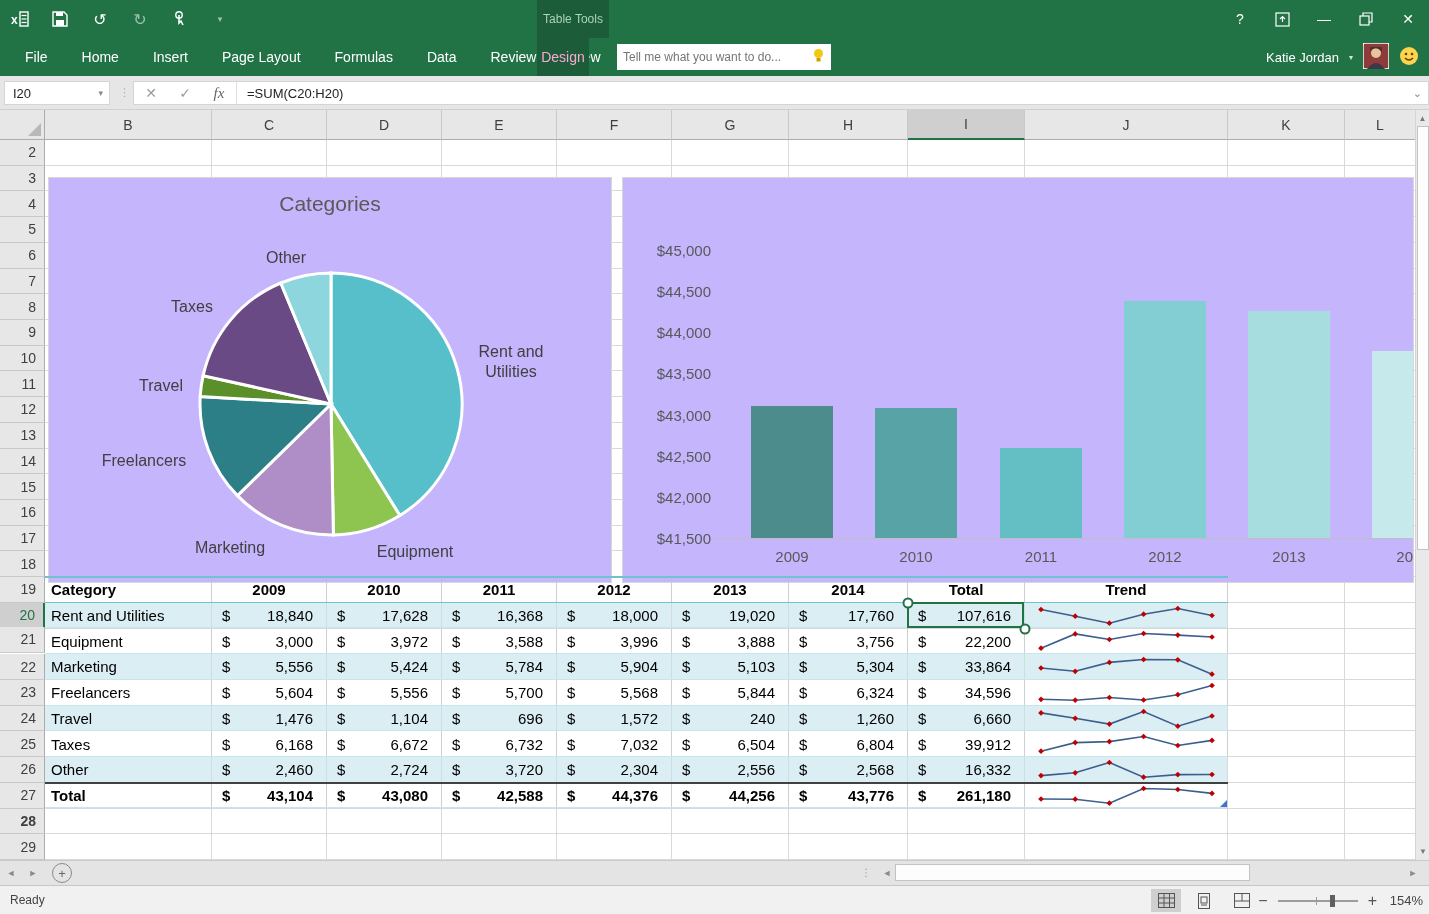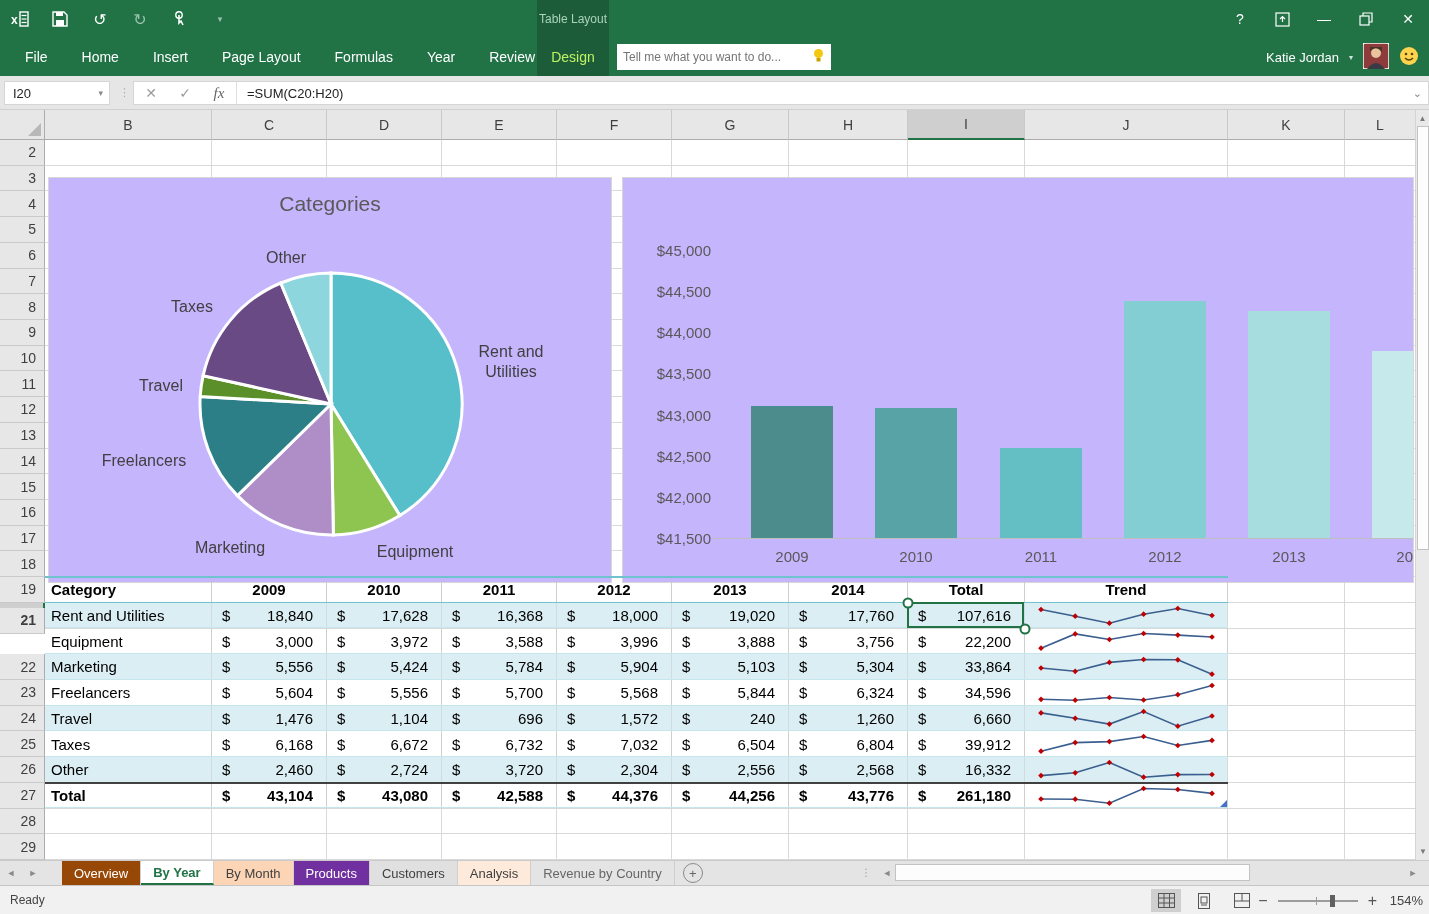--- a/index.html
+++ b/index.html
@@ -16,21 +16,21 @@
     color:#A9D3BC; font-size:12px; display:flex; align-items:center; justify-content:center; }
   #wintitle { position:absolute; left:560px; right:560px; top:0; height:38px; color:#fff; font-size:14px;
     display:flex; align-items:center; justify-content:center; white-space:nowrap; }
   .winctl { position:absolute; right:0; top:0; height:38px; display:flex; align-items:center; }
   .winctl .wbtn { width:42px; height:38px; color:#fff; display:flex; align-items:center; justify-content:center; font-size:14px; }
 
   
   #ribbonrow { position:absolute; left:0; top:38px; width:1429px; height:38px; background:#217346; }
   #ribbontabs { position:absolute; left:8px; top:0; height:38px; display:flex; align-items:center; }
   #ribbontabs .rtab { color:#fff; font-size:14px; padding:0 17px; height:38px; display:flex; align-items:center; cursor:default; }
-  #designtab { position:absolute; left:537px; top:0; width:72px; height:38px; background:#1D5C38; color:#bef264;
+  #designtab { position:absolute; left:537px; top:0; width:52px; height:38px; background:#1D5C38; color:#f9a8d4;
     font-size:14px; display:flex; align-items:center; justify-content:center; }
   #tellme { position:absolute; left:617px; top:6px; width:214px; height:26px; background:#fff;
     display:flex; align-items:center; padding:0 6px; gap:6px; }
   #tellme input { border:none; outline:none; flex:1; font-size:12px; color:#444; font-family:"Liberation Sans",sans-serif; background:transparent; }
   #userarea { position:absolute; right:10px; top:0; height:38px; display:flex; align-items:center; gap:10px; color:#fff; font-size:13px; }
 
   
   #formulabar { position:absolute; left:0; top:76px; width:1429px; height:34px; background:#E6E6E6; border-bottom:1px solid #D0D0D0; }
   #namebox { position:absolute; left:4px; top:5px; width:106px; height:24px; background:#fff; border:1px solid #D5D5D5;
     font-size:13px; color:#222; display:flex; align-items:center; padding-left:8px; }
@@ -132,21 +132,21 @@
       <span class="ic dim">↻</span>
       <span class="ic">
         <svg width="16" height="18" viewBox="0 0 16 18">
             <circle cx="7" cy="5" r="3.2" fill="none" stroke="#fff" stroke-width="1.4"></circle>
             <path d="M7,5 v8 l2,-2 l2,4" fill="none" stroke="#fff" stroke-width="1.6"></path>
           </svg>
       </span>
       <span class="ic dim" style="font-size:9px">▾</span>
     </div>
     <div id="ctxtools">
-      <span>Table Layout</span>
+      <span>Table Tools</span>
     </div>
     <div class="winctl">
       <span class="wbtn">?</span>
       <span class="wbtn">
         <svg width="15" height="15" viewBox="0 0 15 15">
             <rect x="1" y="1" width="13" height="13" fill="none" stroke="#fff" stroke-width="1.2"></rect>
             <path d="M7.5,10 V5 M5,7 l2.5,-2.5 L10,7" fill="none" stroke="#fff" stroke-width="1.2"></path>
           </svg>
       </span>
       <span class="wbtn">—</span>
@@ -160,21 +160,21 @@
     </div>
   </div>
 
   <div id="ribbonrow">
     <div id="ribbontabs">
         <div class="rtab">File</div>
         <div class="rtab">Home</div>
         <div class="rtab">Insert</div>
         <div class="rtab">Page Layout</div>
         <div class="rtab">Formulas</div>
-        <div class="rtab">Year</div>
+        <div class="rtab">Data</div>
         <div class="rtab">Review</div>
         <div class="rtab">View</div>
       </div>
     <div id="designtab">Design</div>
     <div id="tellme">
       <input placeholder="Tell me what you want to do..." style="">
       <span>
         <svg width="13" height="15" viewBox="0 0 13 15">
             <circle cx="6.5" cy="5.5" r="4.5" fill="#F2C811"></circle>
             <rect x="4.5" y="10" width="4" height="3.5" fill="#C8A300"></rect>
@@ -250,28 +250,28 @@
         <div class="rowhdr" style="top: 261.426px; height: 25.714px;">11</div>
         <div class="rowhdr" style="top: 287.14px; height: 25.714px;">12</div>
         <div class="rowhdr" style="top: 312.854px; height: 25.714px;">13</div>
         <div class="rowhdr" style="top: 338.568px; height: 25.714px;">14</div>
         <div class="rowhdr" style="top: 364.282px; height: 25.714px;">15</div>
         <div class="rowhdr" style="top: 389.996px; height: 25.714px;">16</div>
         <div class="rowhdr" style="top: 415.71px; height: 25.714px;">17</div>
         <div class="rowhdr" style="top: 441.424px; height: 25.714px;">18</div>
         <div class="rowhdr" style="top: 467.138px; height: 25.714px;">19</div>
         <div class="rowhdr sel" style="top: 492.852px; height: 25.714px;">20</div>
-        <div class="rowhdr" style="top: 498px; height: 25.714px; font-weight: bold;">21</div>
+        <div class="rowhdr" style="top: 517px; height: 25.714px;">21</div>
         <div class="rowhdr" style="top: 544.28px; height: 25.714px; padding-left: 18px;">22</div>
         <div class="rowhdr" style="top: 569.994px; height: 25.714px;">23</div>
         <div class="rowhdr" style="top: 595.708px; height: 25.714px;">24</div>
         <div class="rowhdr" style="top: 621.422px; height: 25.714px;">25</div>
         <div class="rowhdr" style="top: 647.136px; height: 25.714px;">26</div>
         <div class="rowhdr" style="top: 672.85px; height: 25.714px;">27</div>
-        <div class="rowhdr" style="top: 698.564px; height: 25.714px;">28</div>
+        <div class="rowhdr" style="top: 698.564px; height: 25.714px; font-weight: bold;">28</div>
         <div class="rowhdr" style="top: 724.278px; height: 25.714px;">29</div>
       </div>
     <div id="gridarea">
       <div id="gridlines">
           <div class="gvline" style="left: 166px;"></div>
           <div class="gvline" style="left: 281px;"></div>
           <div class="gvline" style="left: 396px;"></div>
           <div class="gvline" style="left: 511px;"></div>
           <div class="gvline" style="left: 626px;"></div>
           <div class="gvline" style="left: 743px;"></div>
@@ -702,29 +702,20 @@
     <div id="vscroll">
       <div class="scrarrow" style="padding-top:4px">▲</div>
       <div id="vthumb" style="top:16px;height:424px;"></div>
       <div class="scrarrow" style="position:absolute;bottom:4px;width:14px;">▼</div>
     </div>
   </div>
 
   <div id="tabbar">
     <span class="tabnav">◄</span>
     <span class="tabnav">►</span>
-    <span id="tabstrip" style="display:flex;align-items:stretch;margin-left:18px;">
-        <span class="shtab" style="background: rgb(151, 71, 6); color: rgb(255, 255, 255);">Overview</span>
-        <span class="shtab active" style="background: rgb(255, 255, 255); color: rgb(33, 115, 70);">By Year</span>
-        <span class="shtab" style="background: rgb(251, 213, 181); color: rgb(63, 63, 63);">By Month</span>
-        <span class="shtab" style="background: rgb(112, 48, 160); color: rgb(255, 255, 255);">Products</span>
-        <span class="shtab" style="background: rgb(224, 224, 224); color: rgb(63, 63, 63);">Customers</span>
-        <span class="shtab" style="background: rgb(253, 234, 218); color: rgb(63, 63, 63);">Analysis</span>
-        <span class="shtab" style="color: rgb(102, 102, 102);">Revenue by Country</span>
-      </span>
     <span id="addsheet">+</span>
   </div>
   <div id="hscroll">
     <span style="color:#9a9a9a;font-size:10px;margin-right:8px;">⋮</span>
     <span class="tabnav" style="width:16px">◄</span>
     <span id="hthumb" style="width:355px;"></span>
     <span style="flex:1"></span>
     <span class="tabnav" style="width:16px">►</span>
   </div>
 

